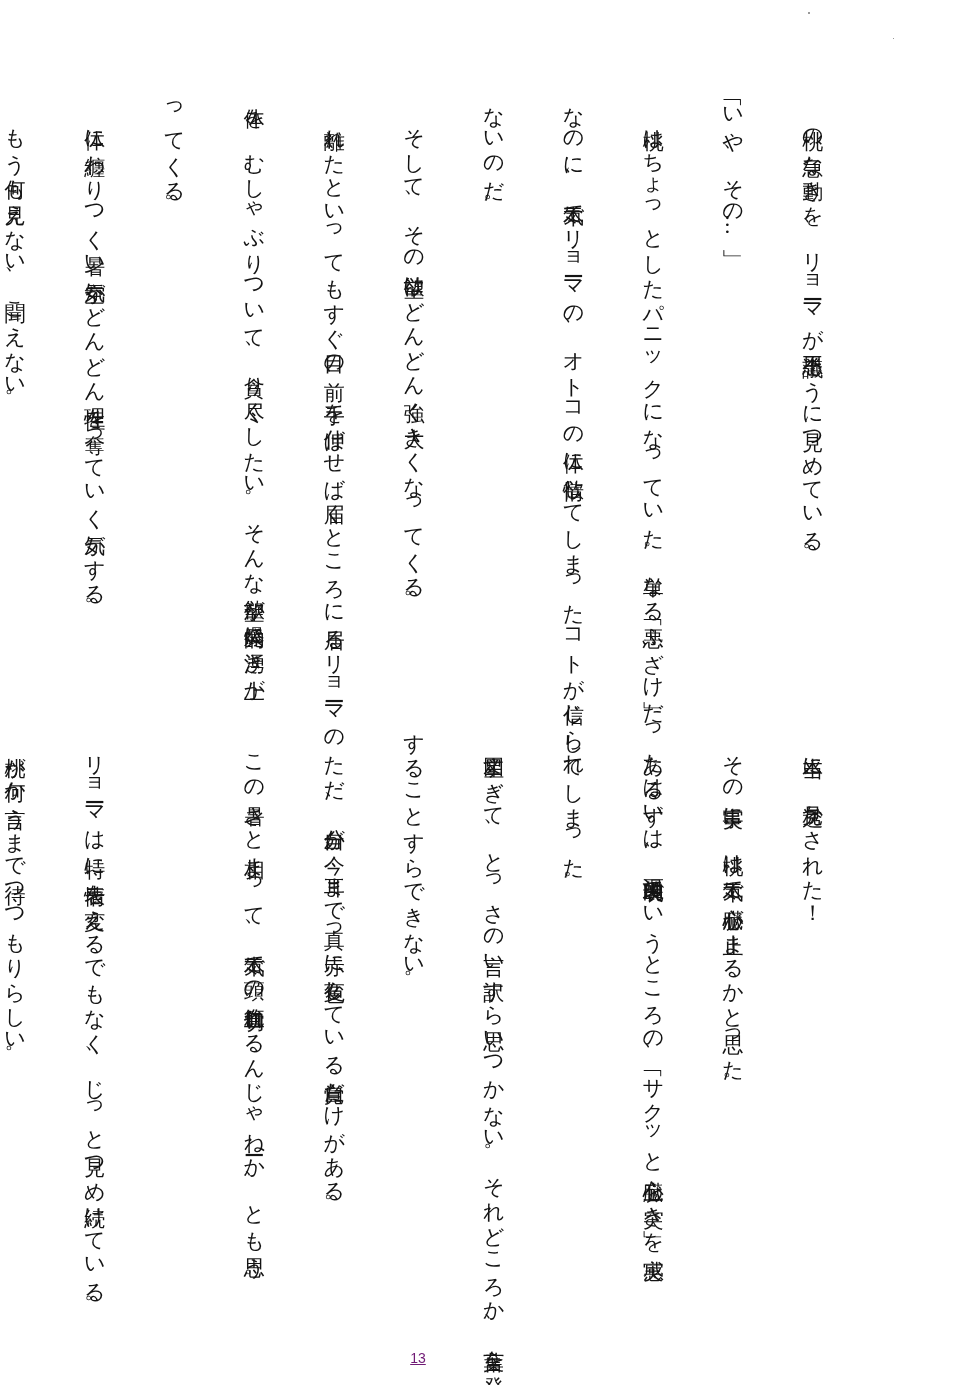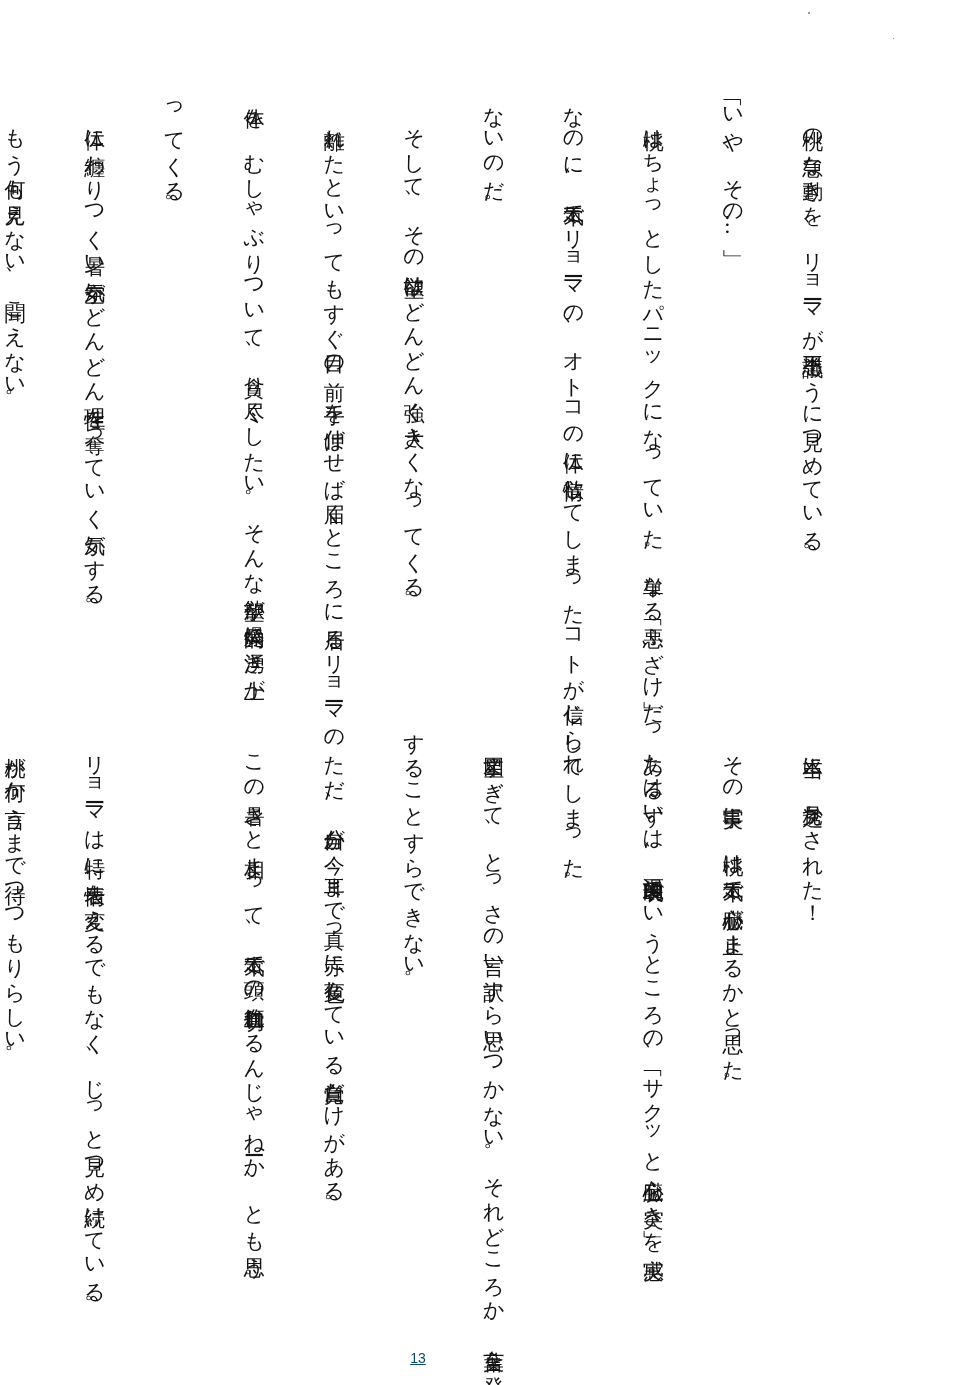--- a/index.html
+++ b/index.html
@@ -15,21 +15,21 @@
       line-height: 26.6px;
       letter-spacing: 0.9px;
       white-space: pre;
       color: #141414;
     }
     .block .line { display: block; }
     .block-top-right   { right: 101px; top: 92px;  height: 600px; }
     .block-bottom-right{ right: 101px; top: 719px; height: 600px; }
     .page-number {
       position: absolute; left: 0; width: 836px; top: 1350px; text-align: center;
-      font-family: "Liberation Sans", sans-serif; font-size: 14px; color: #0c4a6e; text-decoration: underline;
+      font-family: "Liberation Sans", sans-serif; font-size: 14px; color: #701a75; text-decoration: underline;
     }
     .speck { position: absolute; width: 2px; height: 2px; background: #777; border-radius: 1px; }
   </style>
 </head>
 <body>
 
 <div class="page">
 
   <div class="block block-top-right">
     <span class="line">　桃の急な動きを、リョーマが不思議そうに見つめている。</span>

